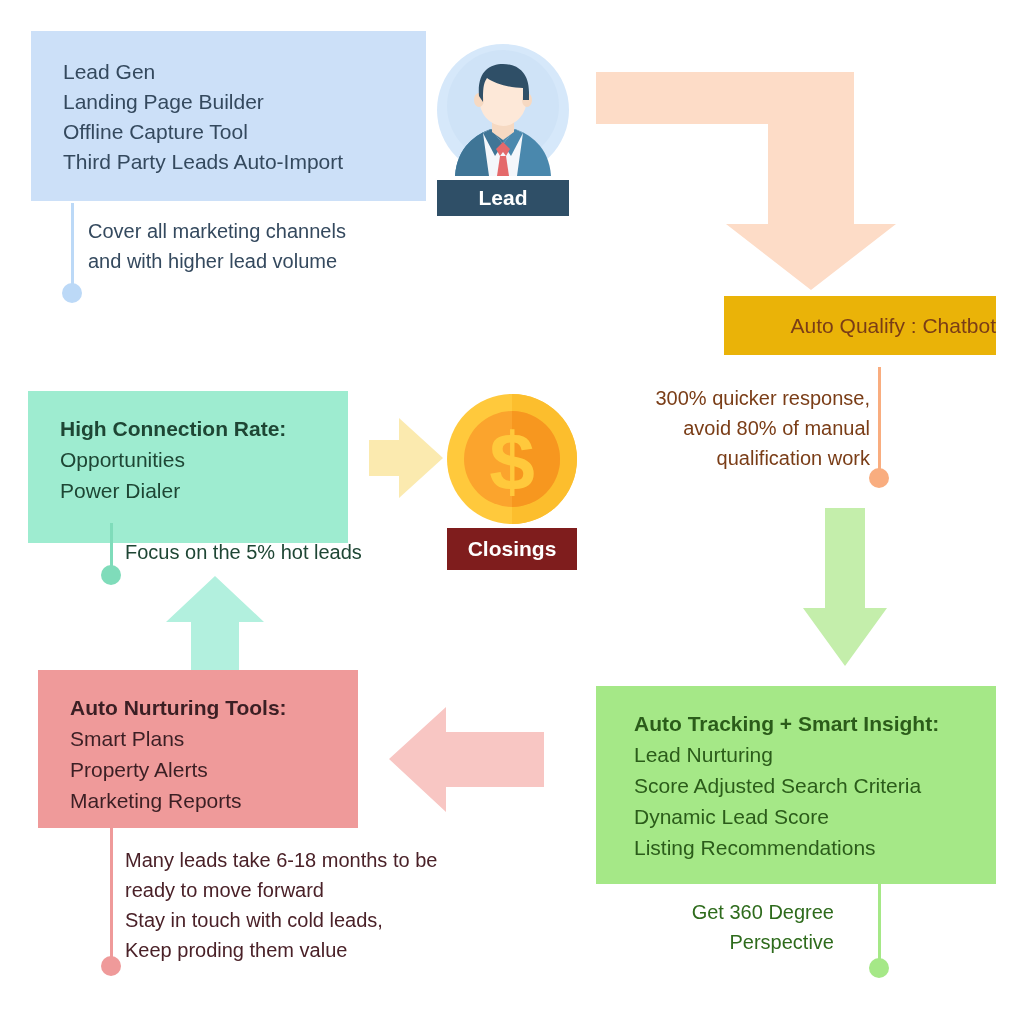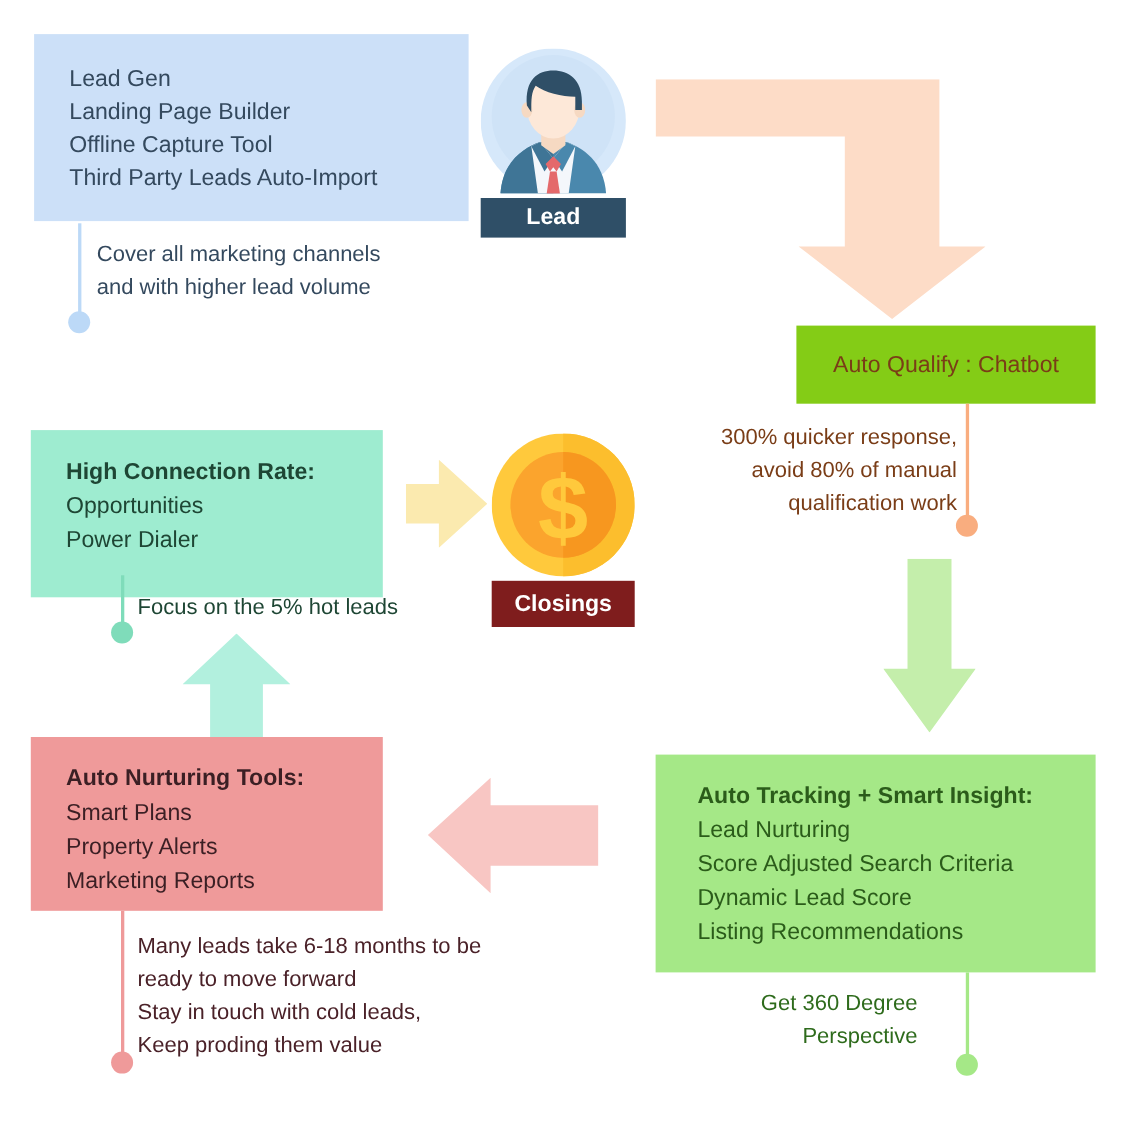--- a/index.html
+++ b/index.html
@@ -24,29 +24,29 @@
 
   
   #connection-panel{
     left:28px;top:391px;width:320px;height:152px;
     background:#9eecd0;padding:22px 0 0 32px;
   }
   #connection-panel .ln{font-size:21px;line-height:31px;color:#1e4634;}
 
   
   #nurturing-panel{
-    left:28px;top:670px;width:320px;height:158px;
+    left:38px;top:670px;width:320px;height:158px;
     background:#ef9a9a;padding:22px 0 13px 32px;
   }
   #nurturing-panel .ln{font-size:21px;line-height:31px;color:#3b1f24;}
 
   
   #chatbot-panel{
-    left:724px;top:296px;width:272px;height:71px;
-    background:#84cc16;display:flex;align-items:center;justify-content:center;
+    left:724px;top:296px;width:272px;height:59px;
+    background:#eab308;display:flex;align-items:center;justify-content:flex-end;
   }
   #chatbot-panel .ln{font-size:21px;color:#7a3d17;font-weight:500;}
 
   
   #tracking-panel{
     left:596px;top:686px;width:400px;height:198px;
     background:#a5e887;padding:22px 0 0 38px;
   }
   #tracking-panel .ln{font-size:21px;line-height:31px;color:#2b5c1a;}
 

